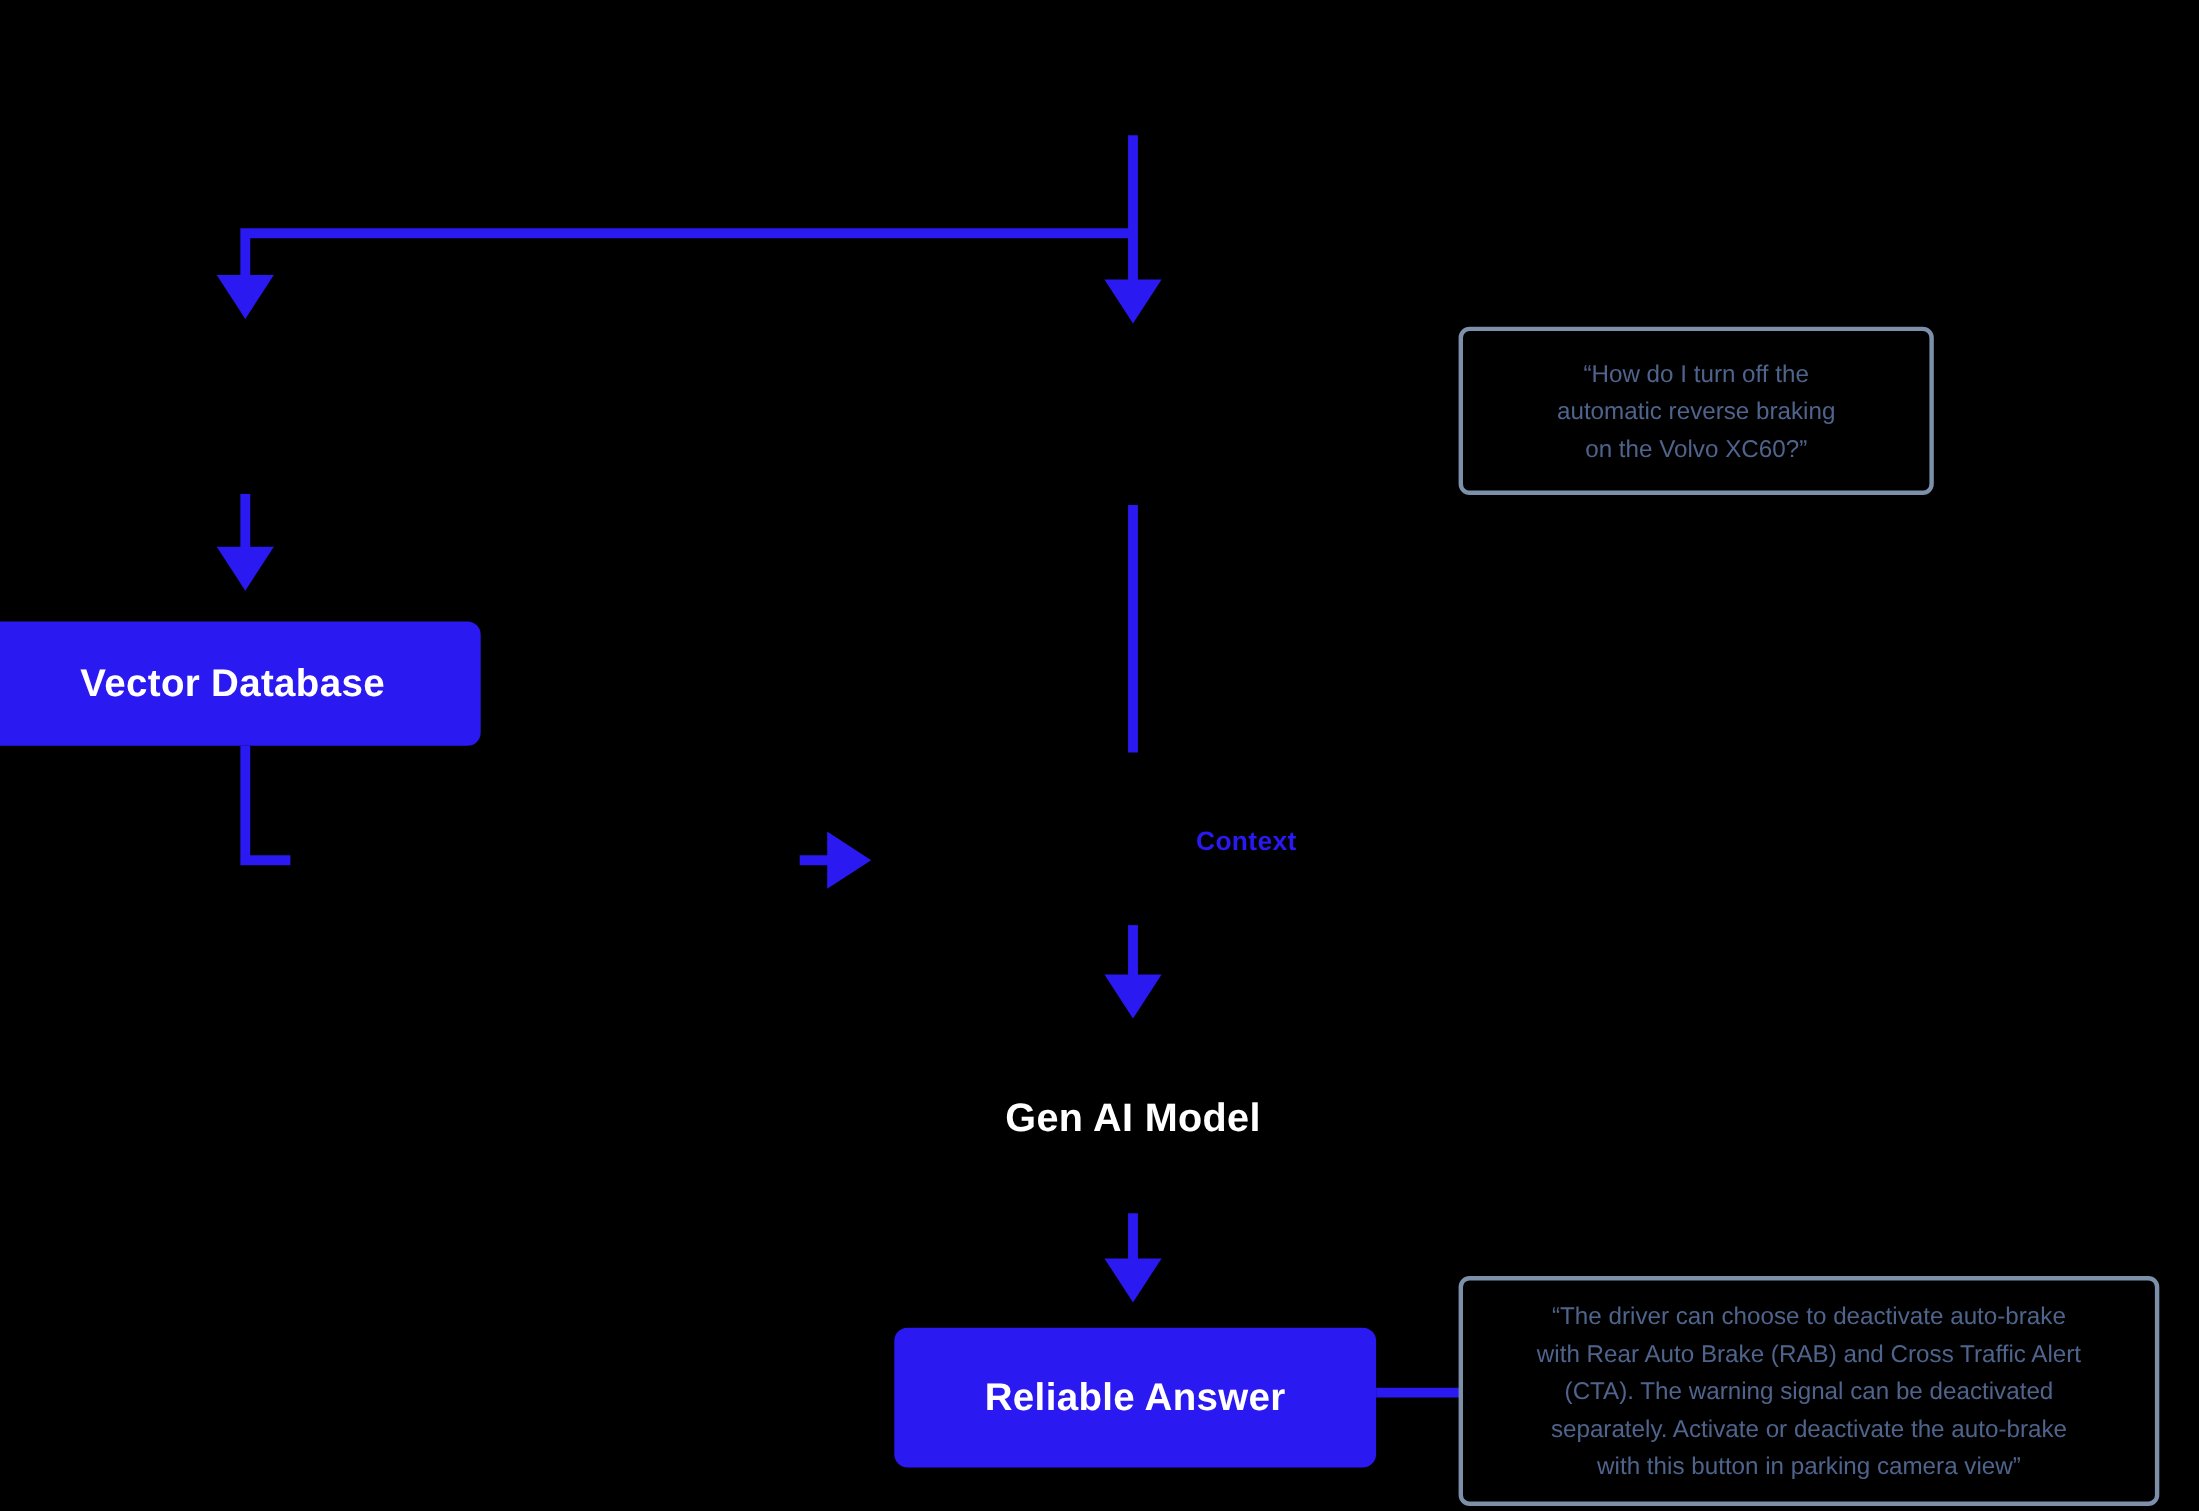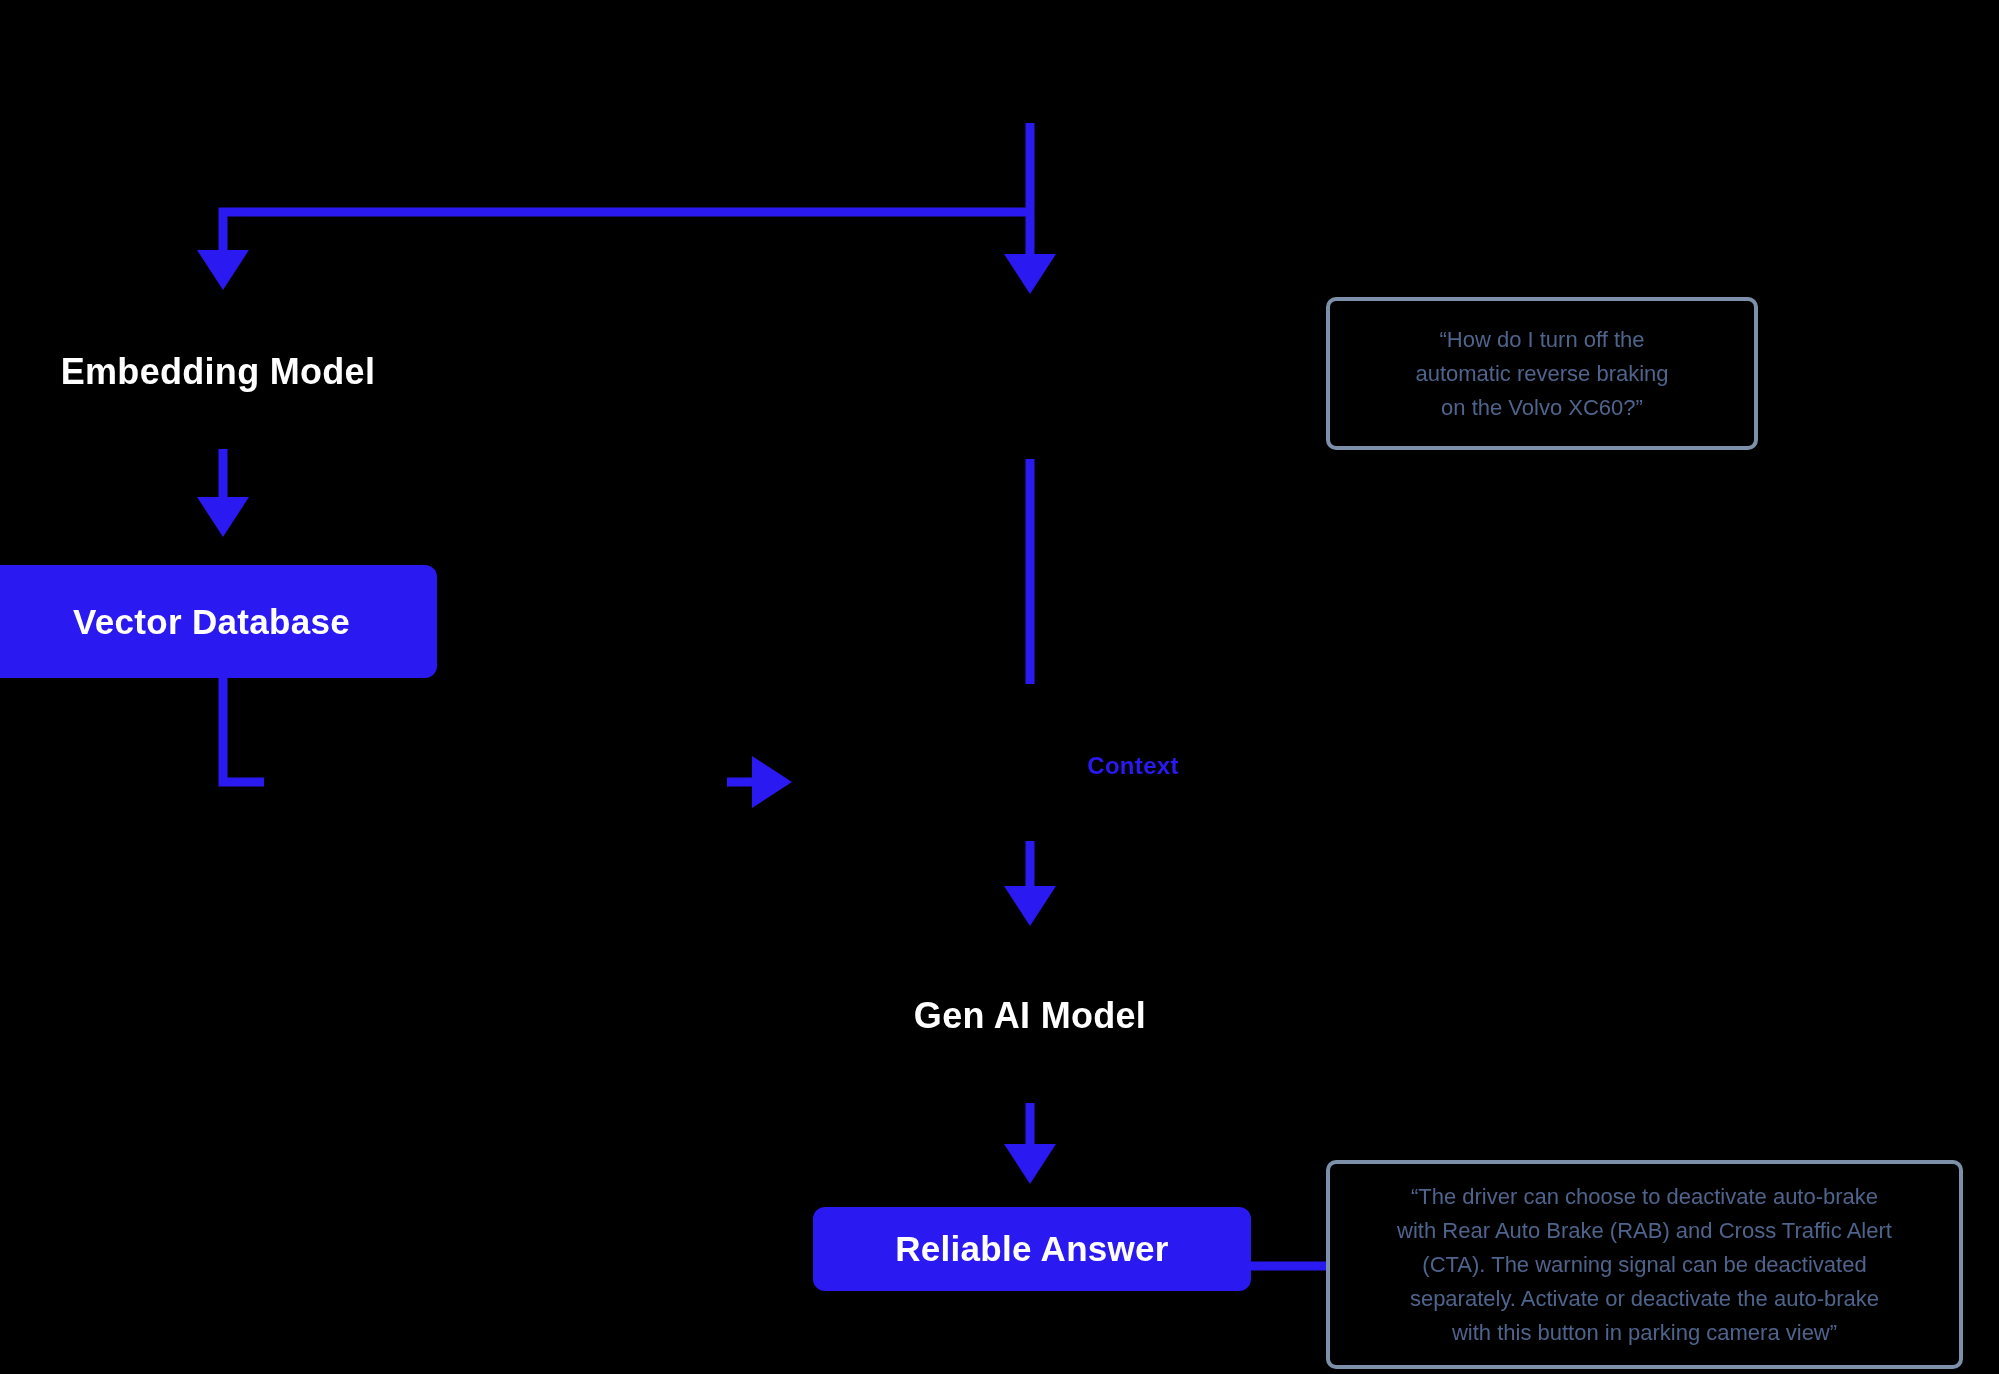--- a/index.html
+++ b/index.html
@@ -44,21 +44,21 @@
   .blue-box {
     position:absolute;
     background:var(--accent-blue,#2a19f0);
     border-radius:12px;
     display:flex; align-items:center; justify-content:center;
     color:var(--node-text,#ffffff);
     font-weight:700;
     letter-spacing:.3px;
   }
   #vector-db       { left:-14px; top:565px;  width:451px; height:113px; font-size:35px; }
-  #reliable-answer { left:813px; top:1207px; width:438px; height:84px; font-size:35px; }
+  #reliable-answer { left:813px; top:1207px; width:438px; height:127px; font-size:35px; }
   #context-pill    { left:260px; top:758px;  width:467px; height:48px;  font-size:23px; border-radius:8px; }
 
   .quote-box {
     position:absolute;
     background:var(--background,#000000);
     border:4px solid var(--quote-border,#7c90aa);
     border-radius:10px;
     color:var(--quote-text,#4f648c);
     font-weight:400;
     font-size:22px;
@@ -114,21 +114,20 @@
     <g>
       <path class="connector" d="M 1030 1103 L 1030 1150"></path>
       <polygon class="arrowhead" points="1004,1144 1056,1144 1030,1184"></polygon>
     </g>
 
     <g>
       <path class="connector" d="M 1251 1266 L 1330 1266"></path>
     </g>
   </svg>
 
-  <div class="node-label" id="embedding-label">Embedding Model</div>
 
   <div class="blue-box" id="vector-db">
     <span>Vector Database</span>
   </div>
 
 
   <div id="context-label">Context</div>
 
   <div class="node-label" id="genai-label">Gen AI Model</div>
 

